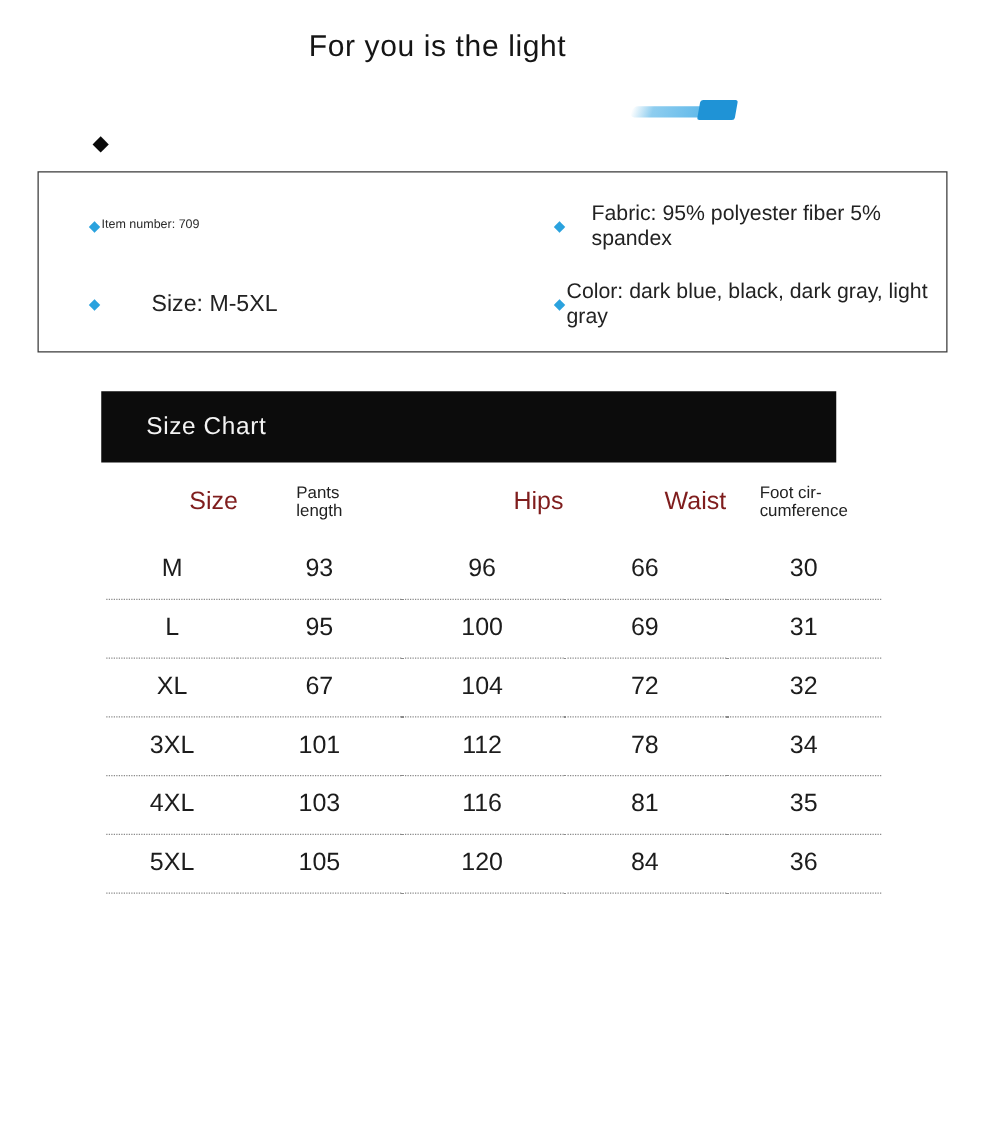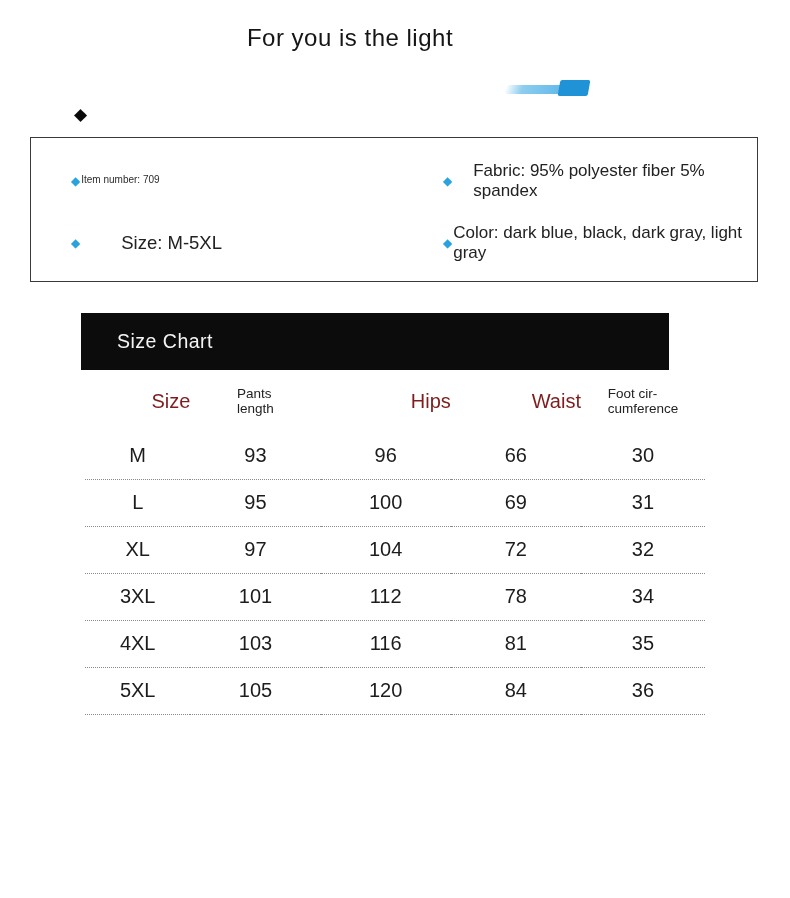--- a/index.html
+++ b/index.html
@@ -154,21 +154,21 @@
         </tr>
         <tr>
           <td>L</td>
           <td>95</td>
           <td>100</td>
           <td>69</td>
           <td>31</td>
         </tr>
         <tr>
           <td>XL</td>
-          <td>97</td>
+          <td>67</td>
           <td>104</td>
           <td>72</td>
           <td>32</td>
         </tr>
         <tr>
           <td>3XL</td>
           <td>101</td>
           <td>112</td>
           <td>78</td>
           <td>34</td>

